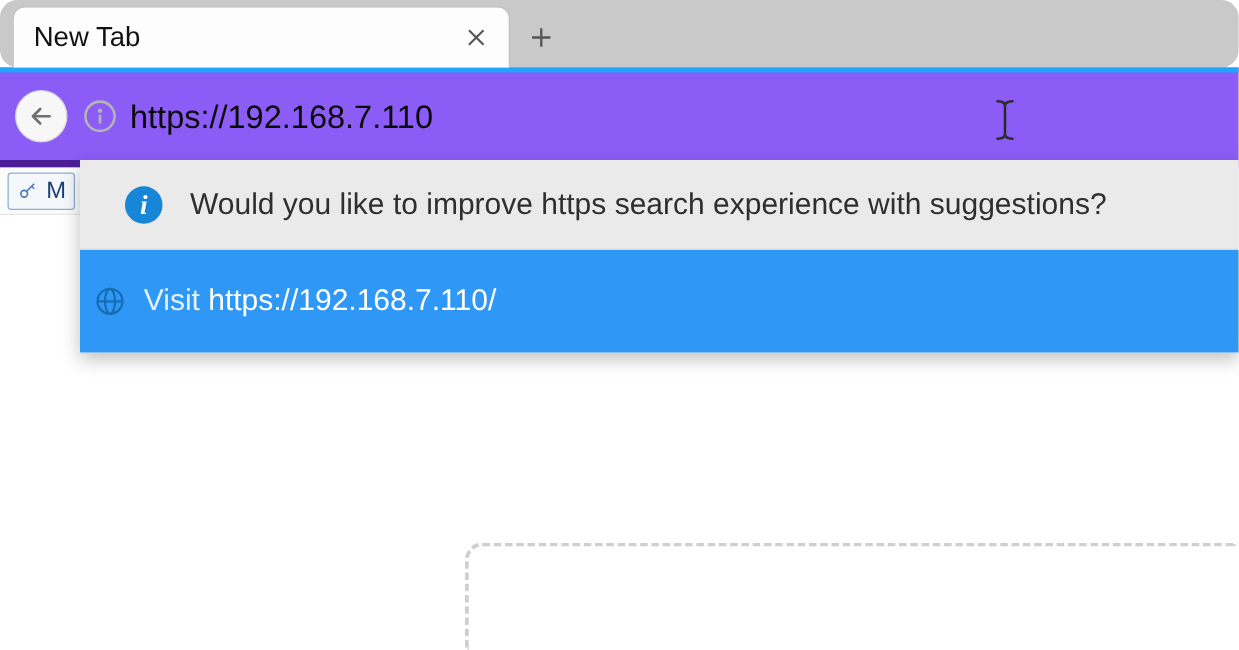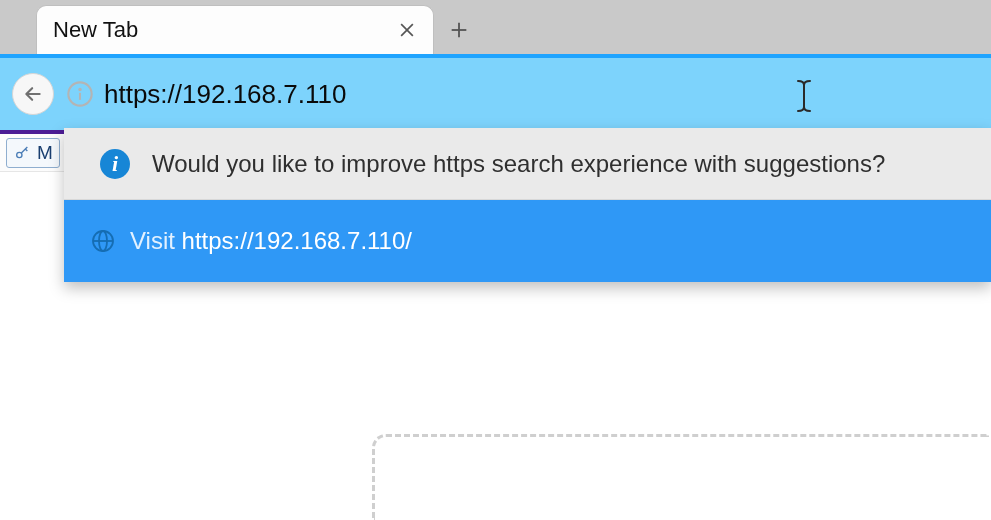--- a/index.html
+++ b/index.html
@@ -9,21 +9,22 @@
       width: 991px;
       height: 520px;
       overflow: hidden;
       position: relative;
     }
     .tabstrip {
       height: 54px;
       background: #c9c9c9;
       display: flex;
       align-items: flex-end;
-      padding-left: 36px;
+      padding-left: 10px;
+      border-radius: 14px;
     }
     .tab {
       height: 49px;
       width: 398px;
       background: #fdfdfd;
       border-top-left-radius: 10px;
       border-top-right-radius: 10px;
       display: flex;
       align-items: center;
       padding: 0 16px;
@@ -52,23 +53,23 @@
       height: 49px;
       display: flex;
       align-items: center;
       justify-content: center;
       color: #555;
       font-size: 30px;
       cursor: pointer;
     }
     .toolbar {
       height: 80px;
-      background: #7dd3fc;
+      background: #8b5cf6;
       border-top: 4px solid #1fa4ff;
-      border-bottom: 4px solid #4c1d95;
+      border-bottom: 6px solid #4c1d95;
       display: flex;
       align-items: center;
       padding-left: 12px;
     }
     .back-btn {
       width: 42px;
       height: 42px;
       border: 1px solid #d6d6d6;
       border-radius: 50%;
       background: #f7f7f7;
@@ -166,21 +167,21 @@
     }
     .dropdown-header-text {
       font-size: 24px;
       color: #2f2f2f;
     }
     .dropdown-item {
       height: 82px;
       background: #2f98f6;
       display: flex;
       align-items: center;
-      padding-left: 26px;
+      padding-left: 11px;
       gap: 14px;
       cursor: pointer;
     }
     .globe-icon {
       width: 26px;
       height: 26px;
       display: flex;
       align-items: center;
       justify-content: center;
       color: #156db3;

